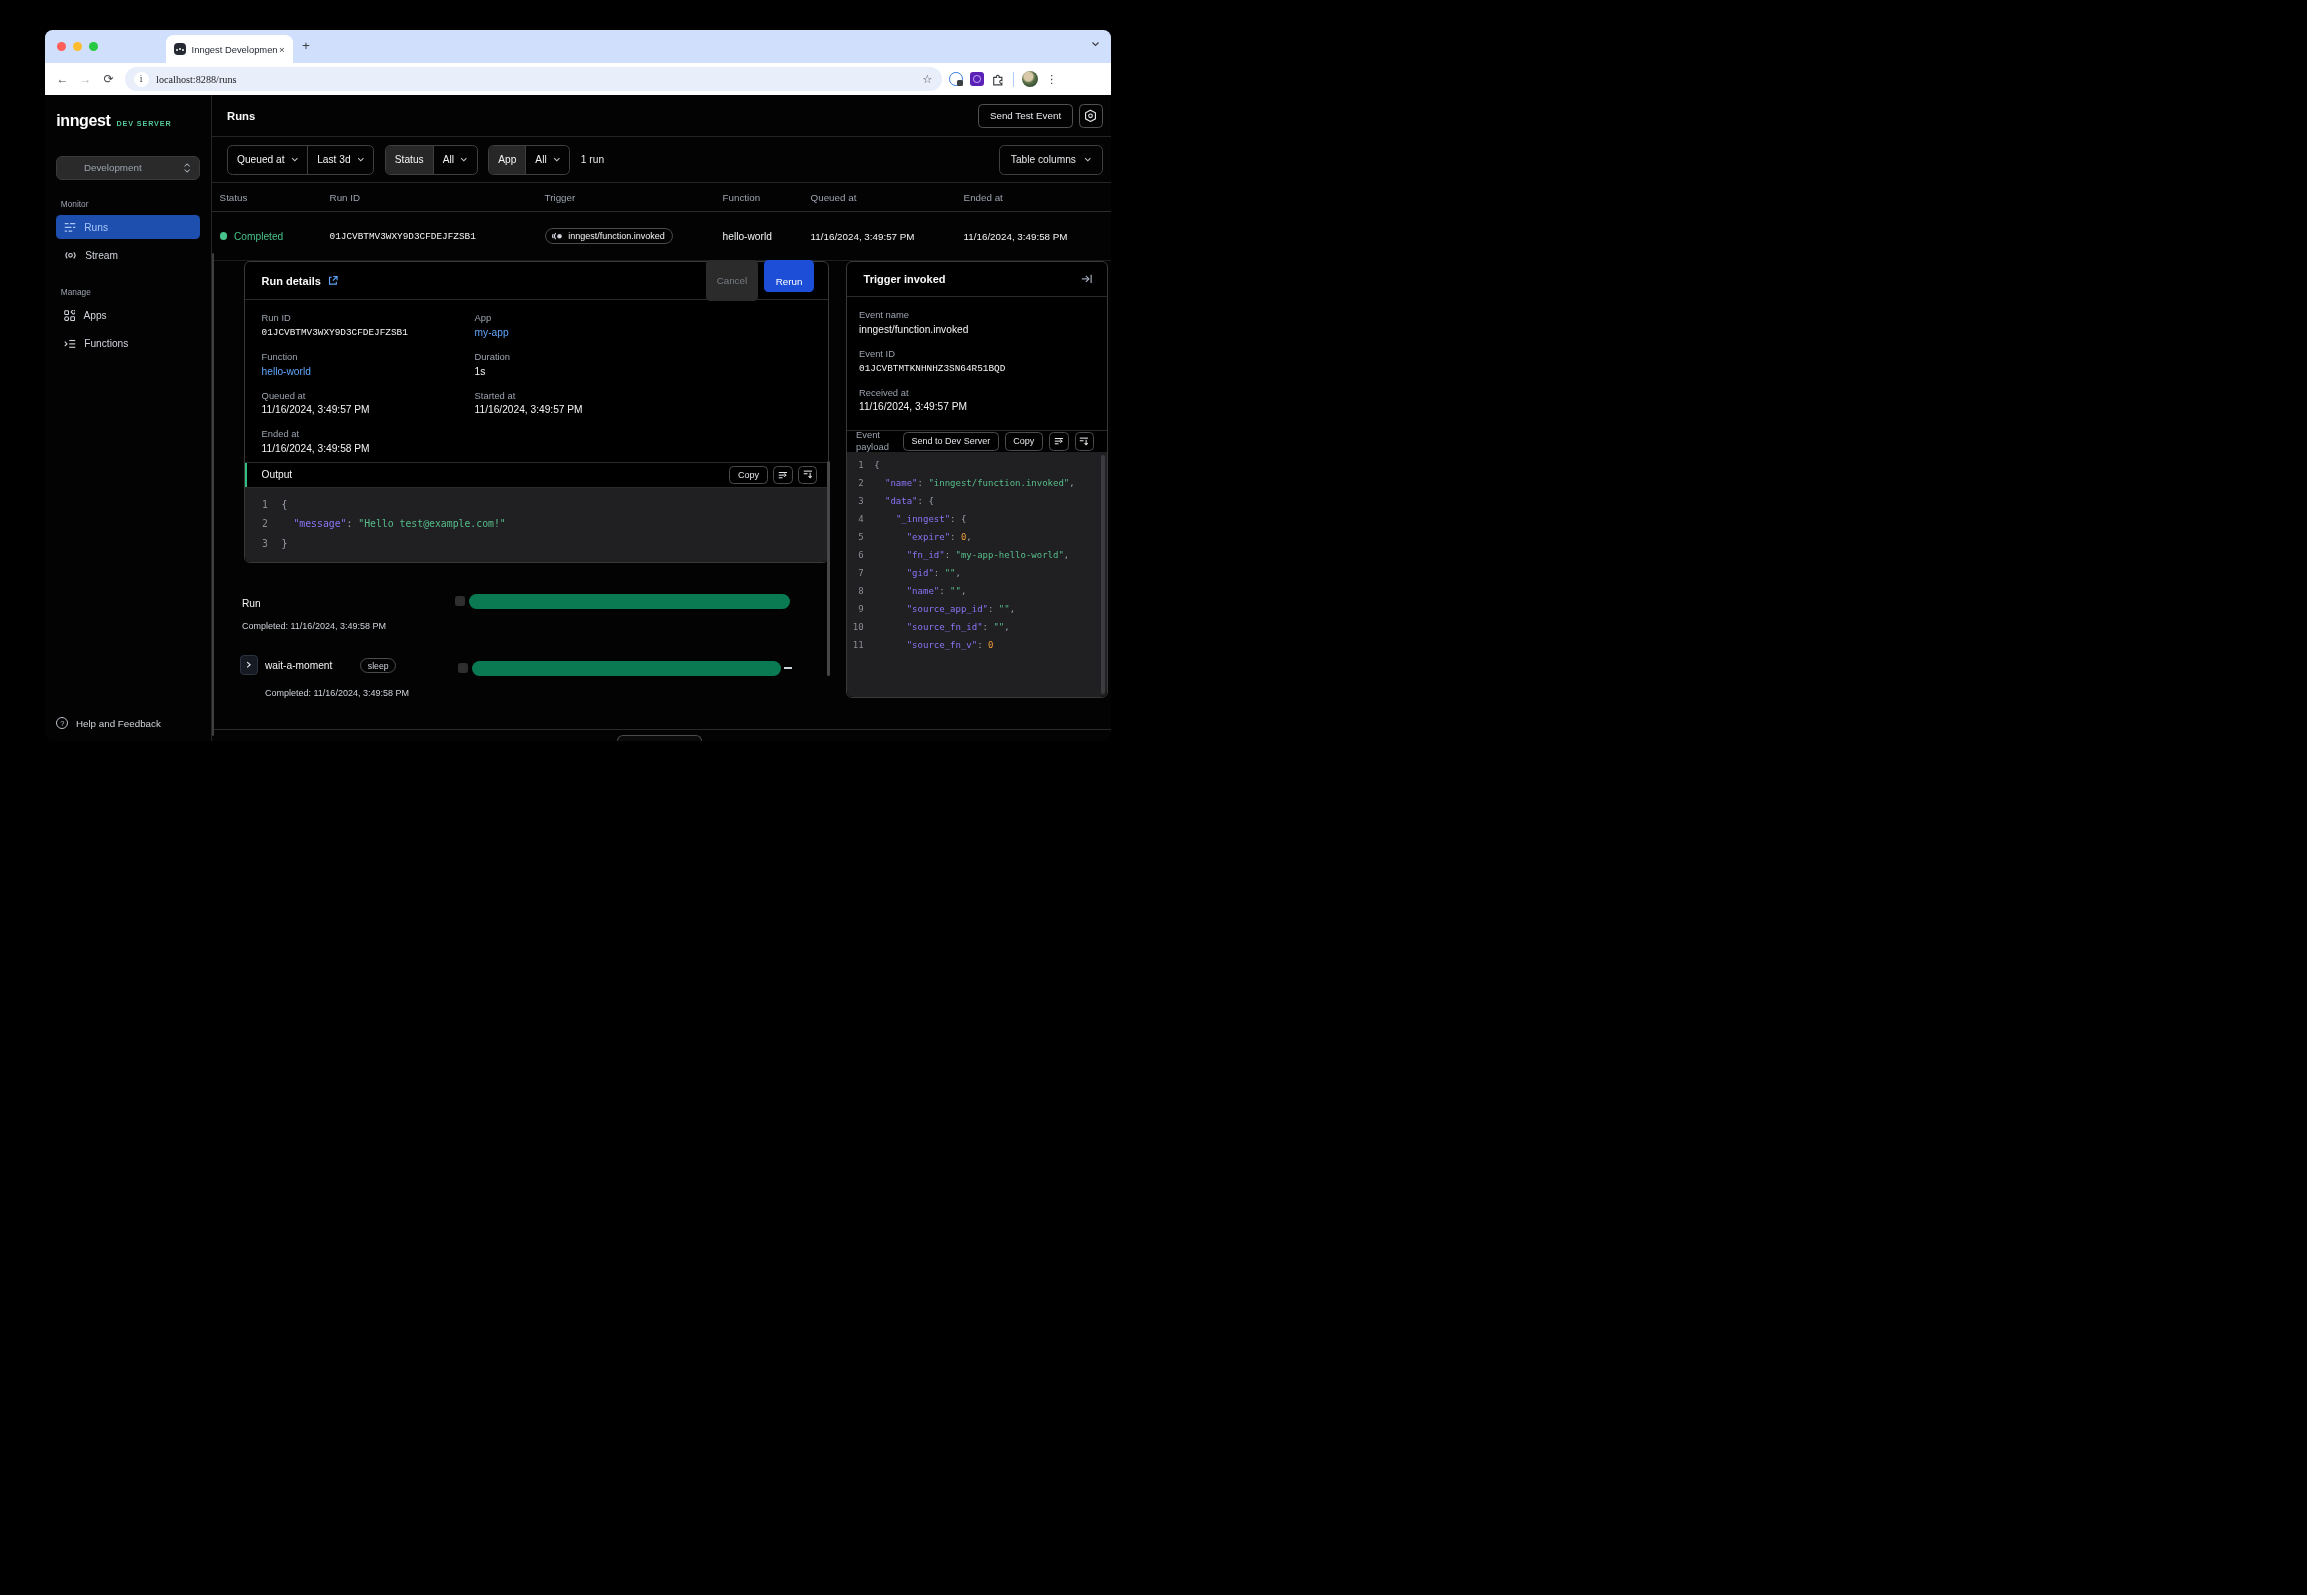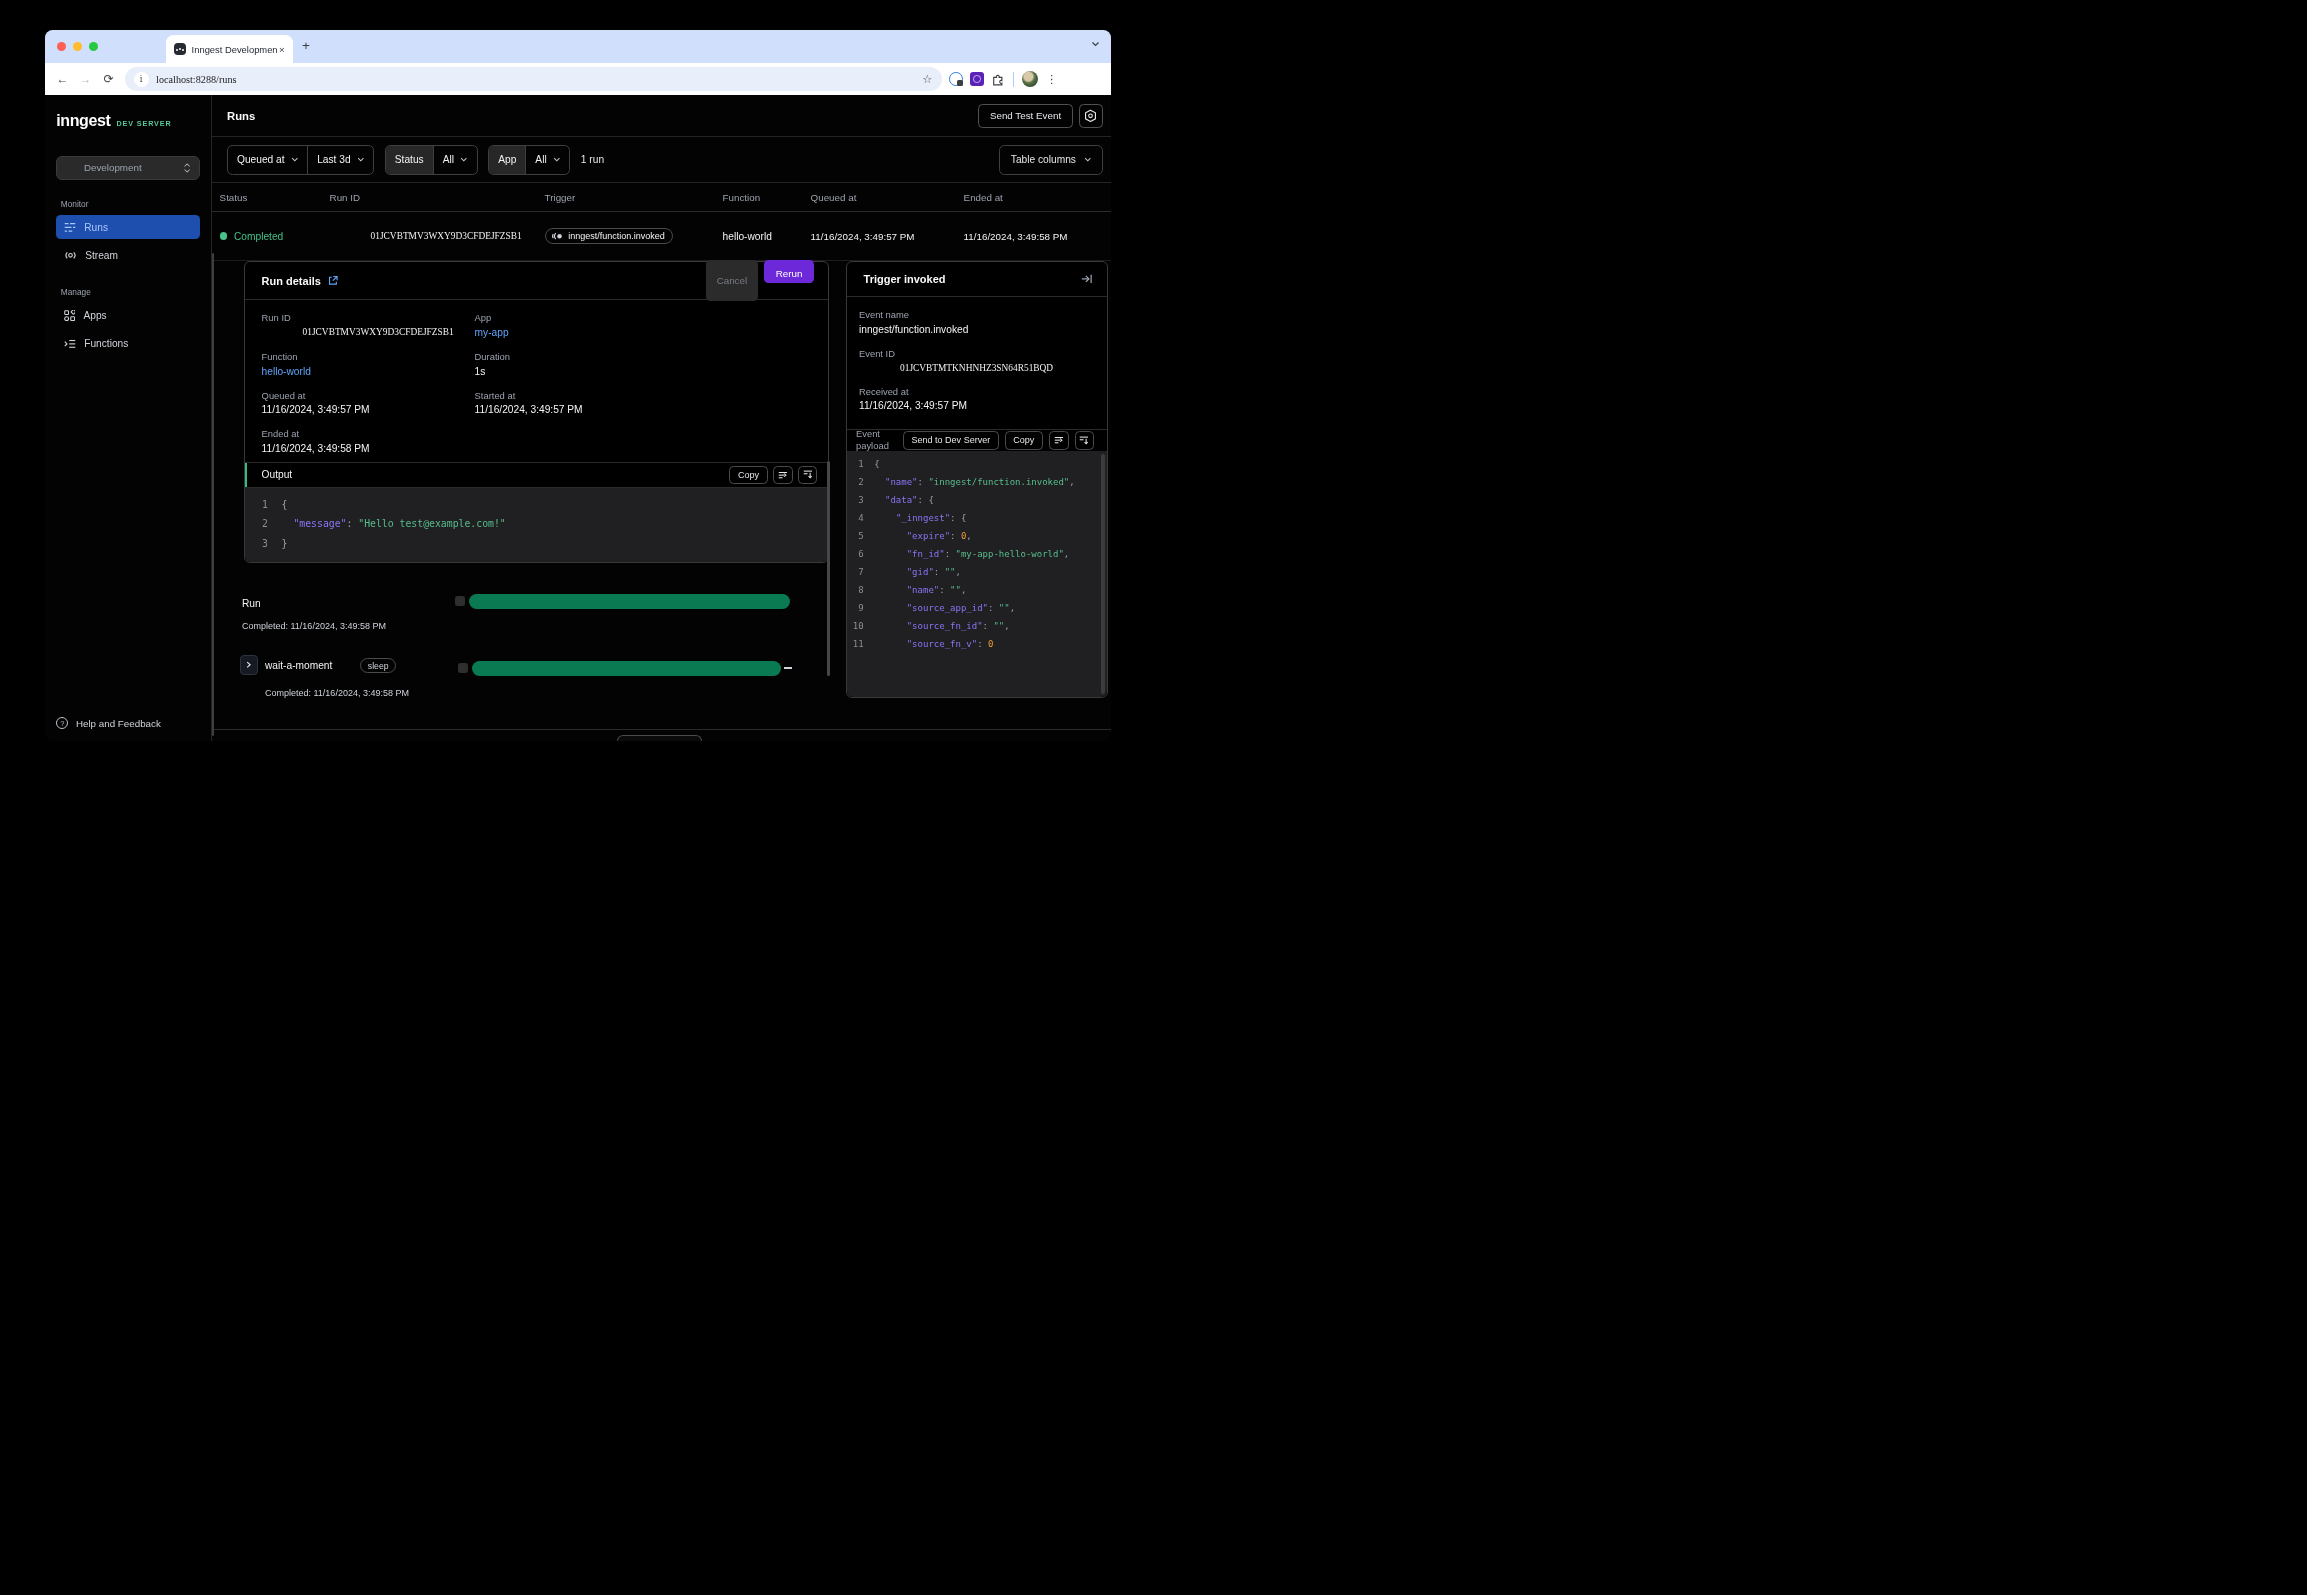--- a/index.html
+++ b/index.html
@@ -63,34 +63,34 @@
   .pill .seg { display:flex; align-items:center; gap:6px; padding:0 9px; font-size:10.2px; color:#f3f4f6; }
   .pill .seg + .seg { border-left:0.8px solid #3f3f3f; }
   .seg.shaded { background:#272727; }
   .run-count { font-size:10.2px; color:#e5e7eb; }
   .tc-btn { margin-left:auto; height:30px; padding:0 10.6px; display:flex; align-items:center; gap:7.6px; font-size:10.2px; }
 
   .thead { height:29px; flex:none; border-bottom:0.8px solid #2c2c2c; display:grid; grid-template-columns:110px 215px 178px 88px 153px 1fr; align-items:center; padding:0 7.6px; font-size:9.8px; color:#9ca3af; }
   .trow { height:49px; flex:none; display:grid; grid-template-columns:110px 215px 178px 88px 153px 1fr; align-items:center; padding:0 7.6px; font-size:10.2px; color:#f3f4f6; border-bottom:0.8px solid #1c1c1c; }
   .status-cell { display:flex; align-items:center; gap:6.8px; color:#46c28a; }
   .dot { width:7.6px; height:7.6px; border-radius:50%; background:#46c28a; }
-  .mono { font-family:Liberation Serif, serif;margin-left:41px; }
+  .mono { font-family:Liberation Mono, monospace; }
   .runid { font-size:9.4px; color:#f3f4f6; }
   .trig-pill { display:inline-flex; align-items:center; gap:5.3px; height:16.6px; border:0.8px solid #4b4b4d; border-radius:8.3px; padding:0 7.6px 0 6px; font-size:9px; color:#f3f4f6; max-width:170px; }
   .dtcell { font-size:9.8px; }
 
   .details { position:relative; flex:1; }
   .card { position:absolute; background:#000; border:0.8px solid #383839; border-radius:6px; display:flex; flex-direction:column; }
   .run-card { left:32px; top:0; width:585px; height:302px; }
   .trg-card { left:634px; top:0; width:262px; height:437px; }
   .card-header { height:38px; flex:none; border-bottom:0.8px solid #2a2a2c; display:flex; align-items:center; padding:0 13.6px 0 16.6px; }
   .card-title { font-size:11px; color:#f9fafb; font-weight:bold; }
   .hdr-btns { margin-left:auto; display:flex; gap:6px; }
   .cancel-btn { height:41px; padding:0 10.6px; background:#2b2b2b; border:none; border-radius:4.5px; color:#777c85; font-size:9.8px; }
-  .rerun-btn { height:23px; padding:8px 12px; background:#6d28d9; border:none; border-radius:4.5px; color:#fff; font-size:9.8px; }
+  .rerun-btn { height:23px; padding:16px 12px; background:#1d4ed8; border:none; border-radius:4.5px; color:#fff; font-size:9.8px; }
   .card-body { flex:none; padding:12px 16.6px 7.6px; display:grid; grid-template-columns:213px 1fr; row-gap:13px; }
   .fld label { display:block; font-size:9.4px; color:#9ca3af; margin-bottom:3.8px; }
   .fld .val { font-size:10.2px; color:#f3f4f6; }
   .fld .val.link { color:#60a5fa; }
   .out-header { height:26px; flex:none; border-top:0.8px solid #2a2a2c; border-bottom:0.8px solid #2a2a2c; display:flex; align-items:center; padding:0 10.6px 0 16.6px; position:relative; }
   .out-header::before { content:""; position:absolute; left:0; top:0; bottom:0; width:2.3px; background:#2fbf81; }
   .out-title { font-size:10.2px; color:#f3f4f6; flex:1; }
   .mini-btn { height:18px; border:0.8px solid #4b4b4d; border-radius:4.5px; background:transparent; color:#e5e7eb; font-size:9px; padding:0 7.6px; display:flex; align-items:center; justify-content:center; }
   .icon-btn { width:19.6px; padding:0; }
   .mini-group { display:flex; gap:5.3px; }

